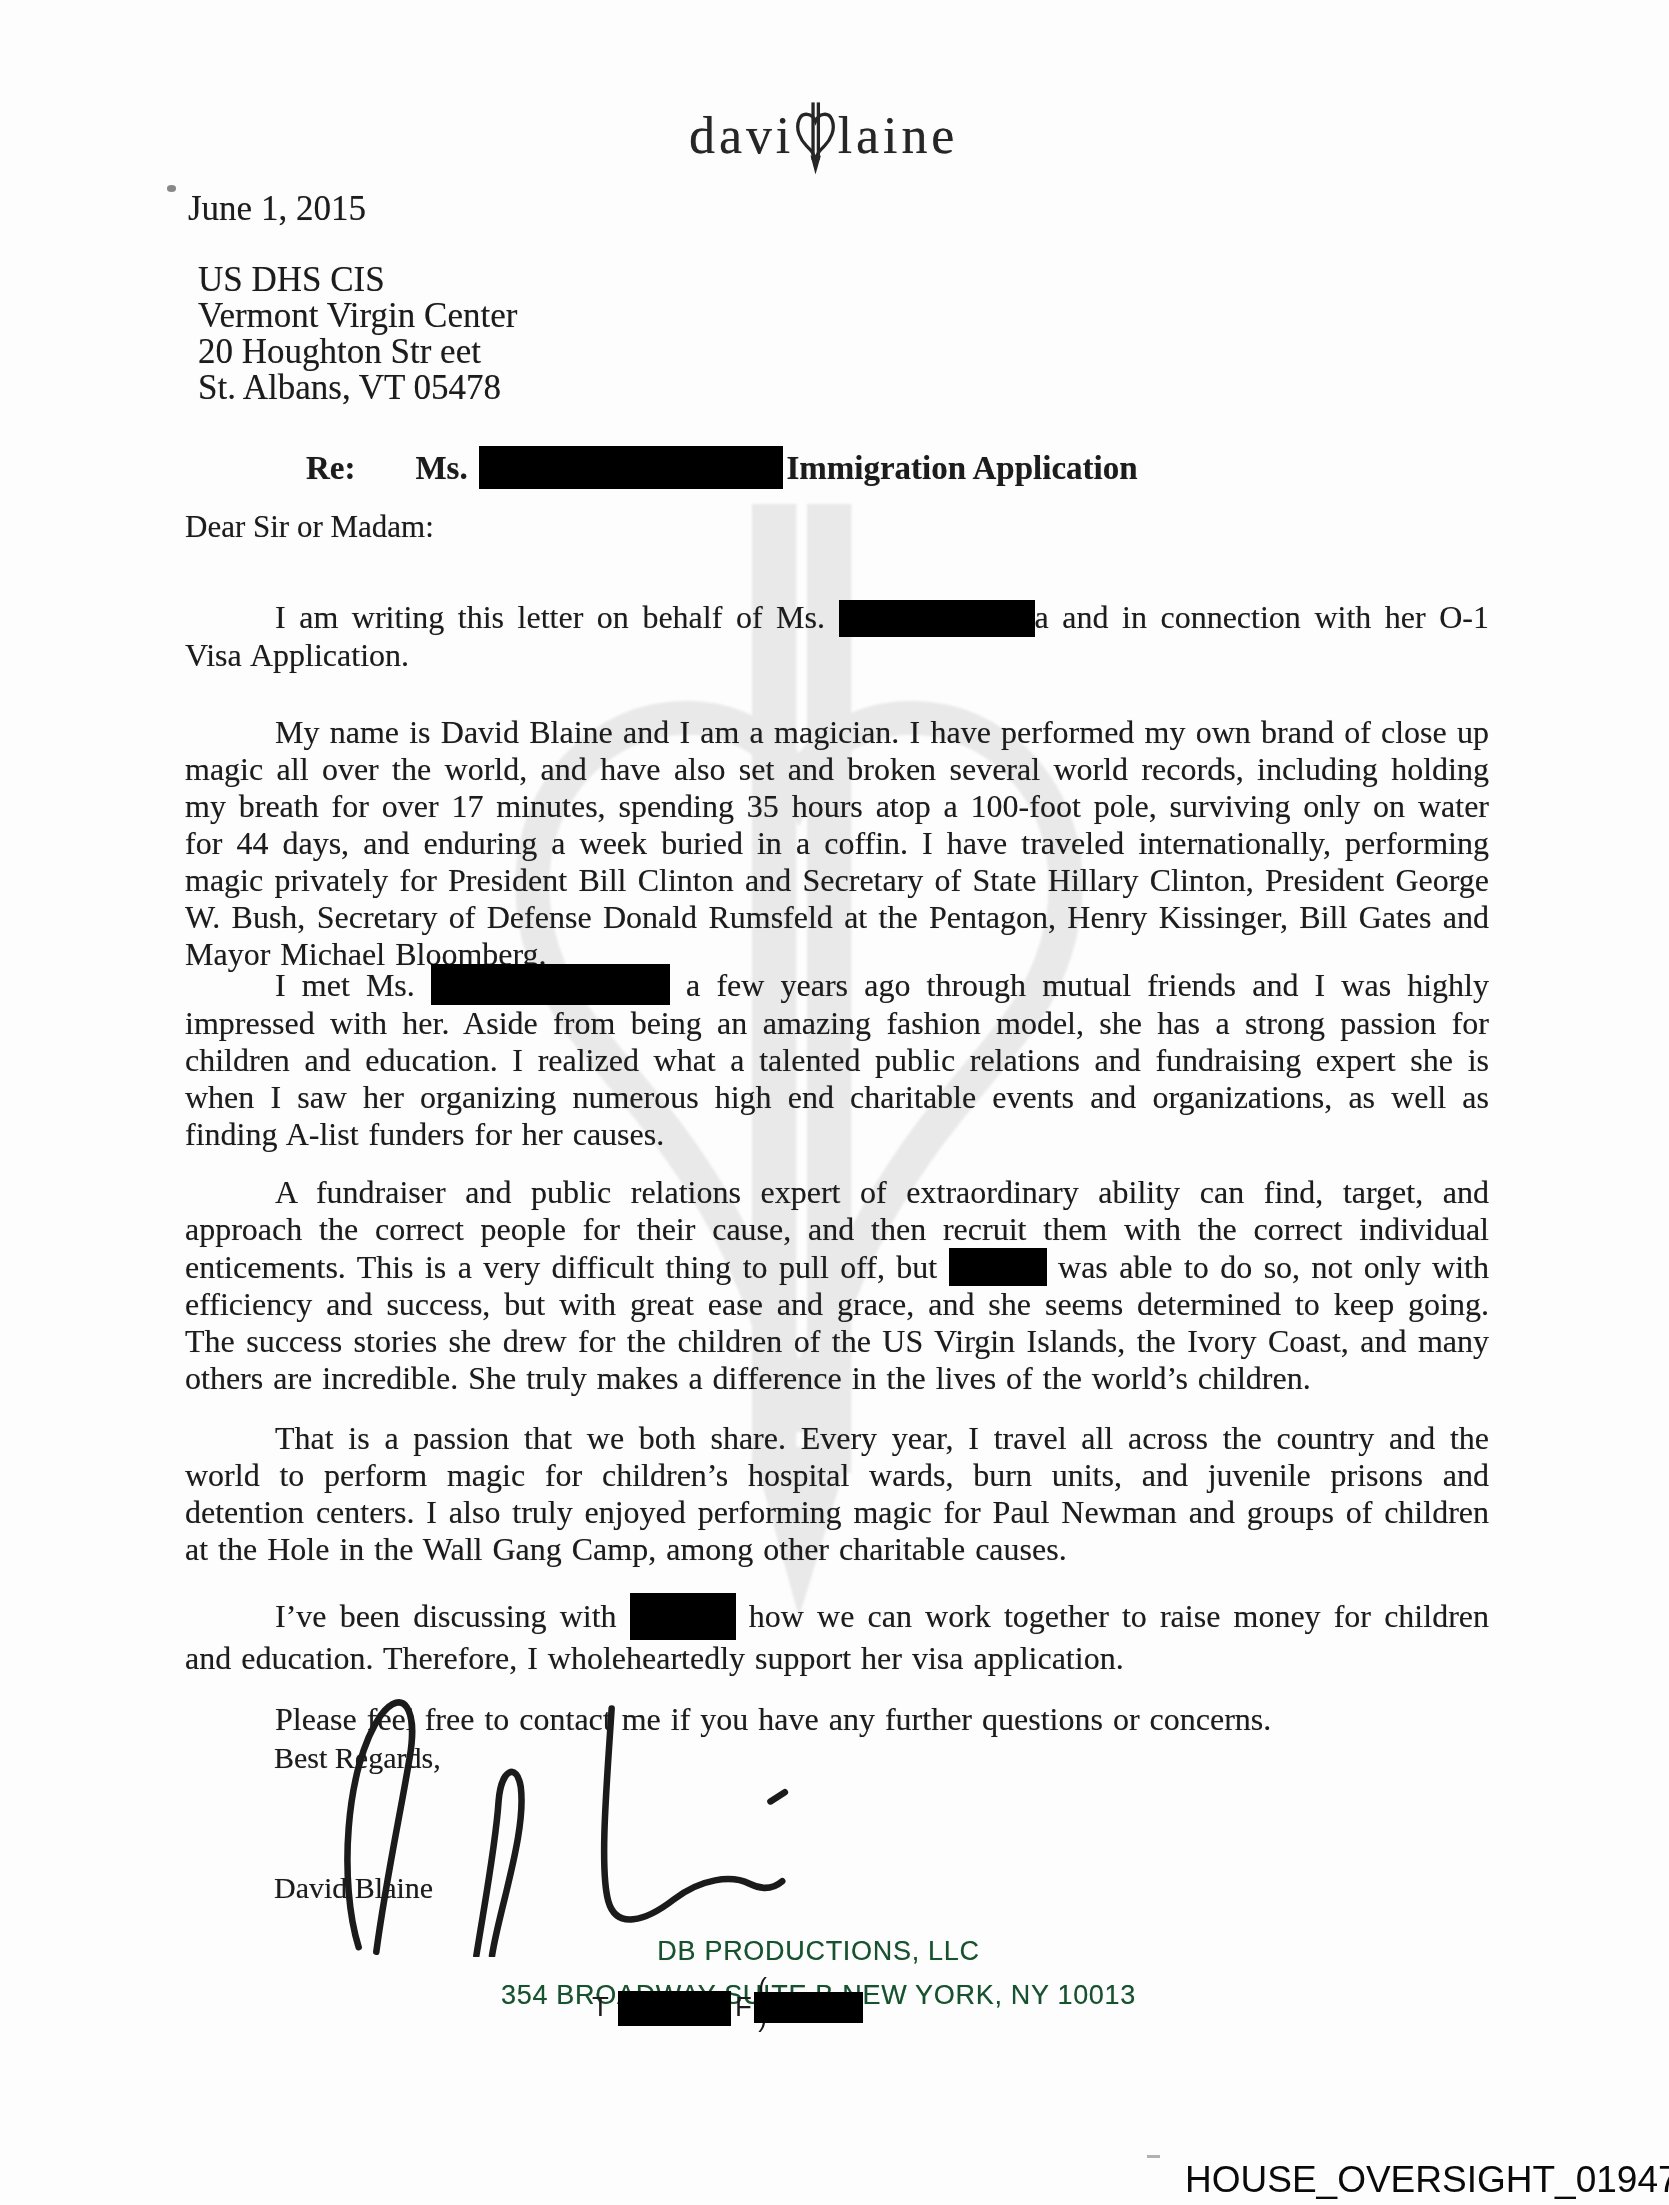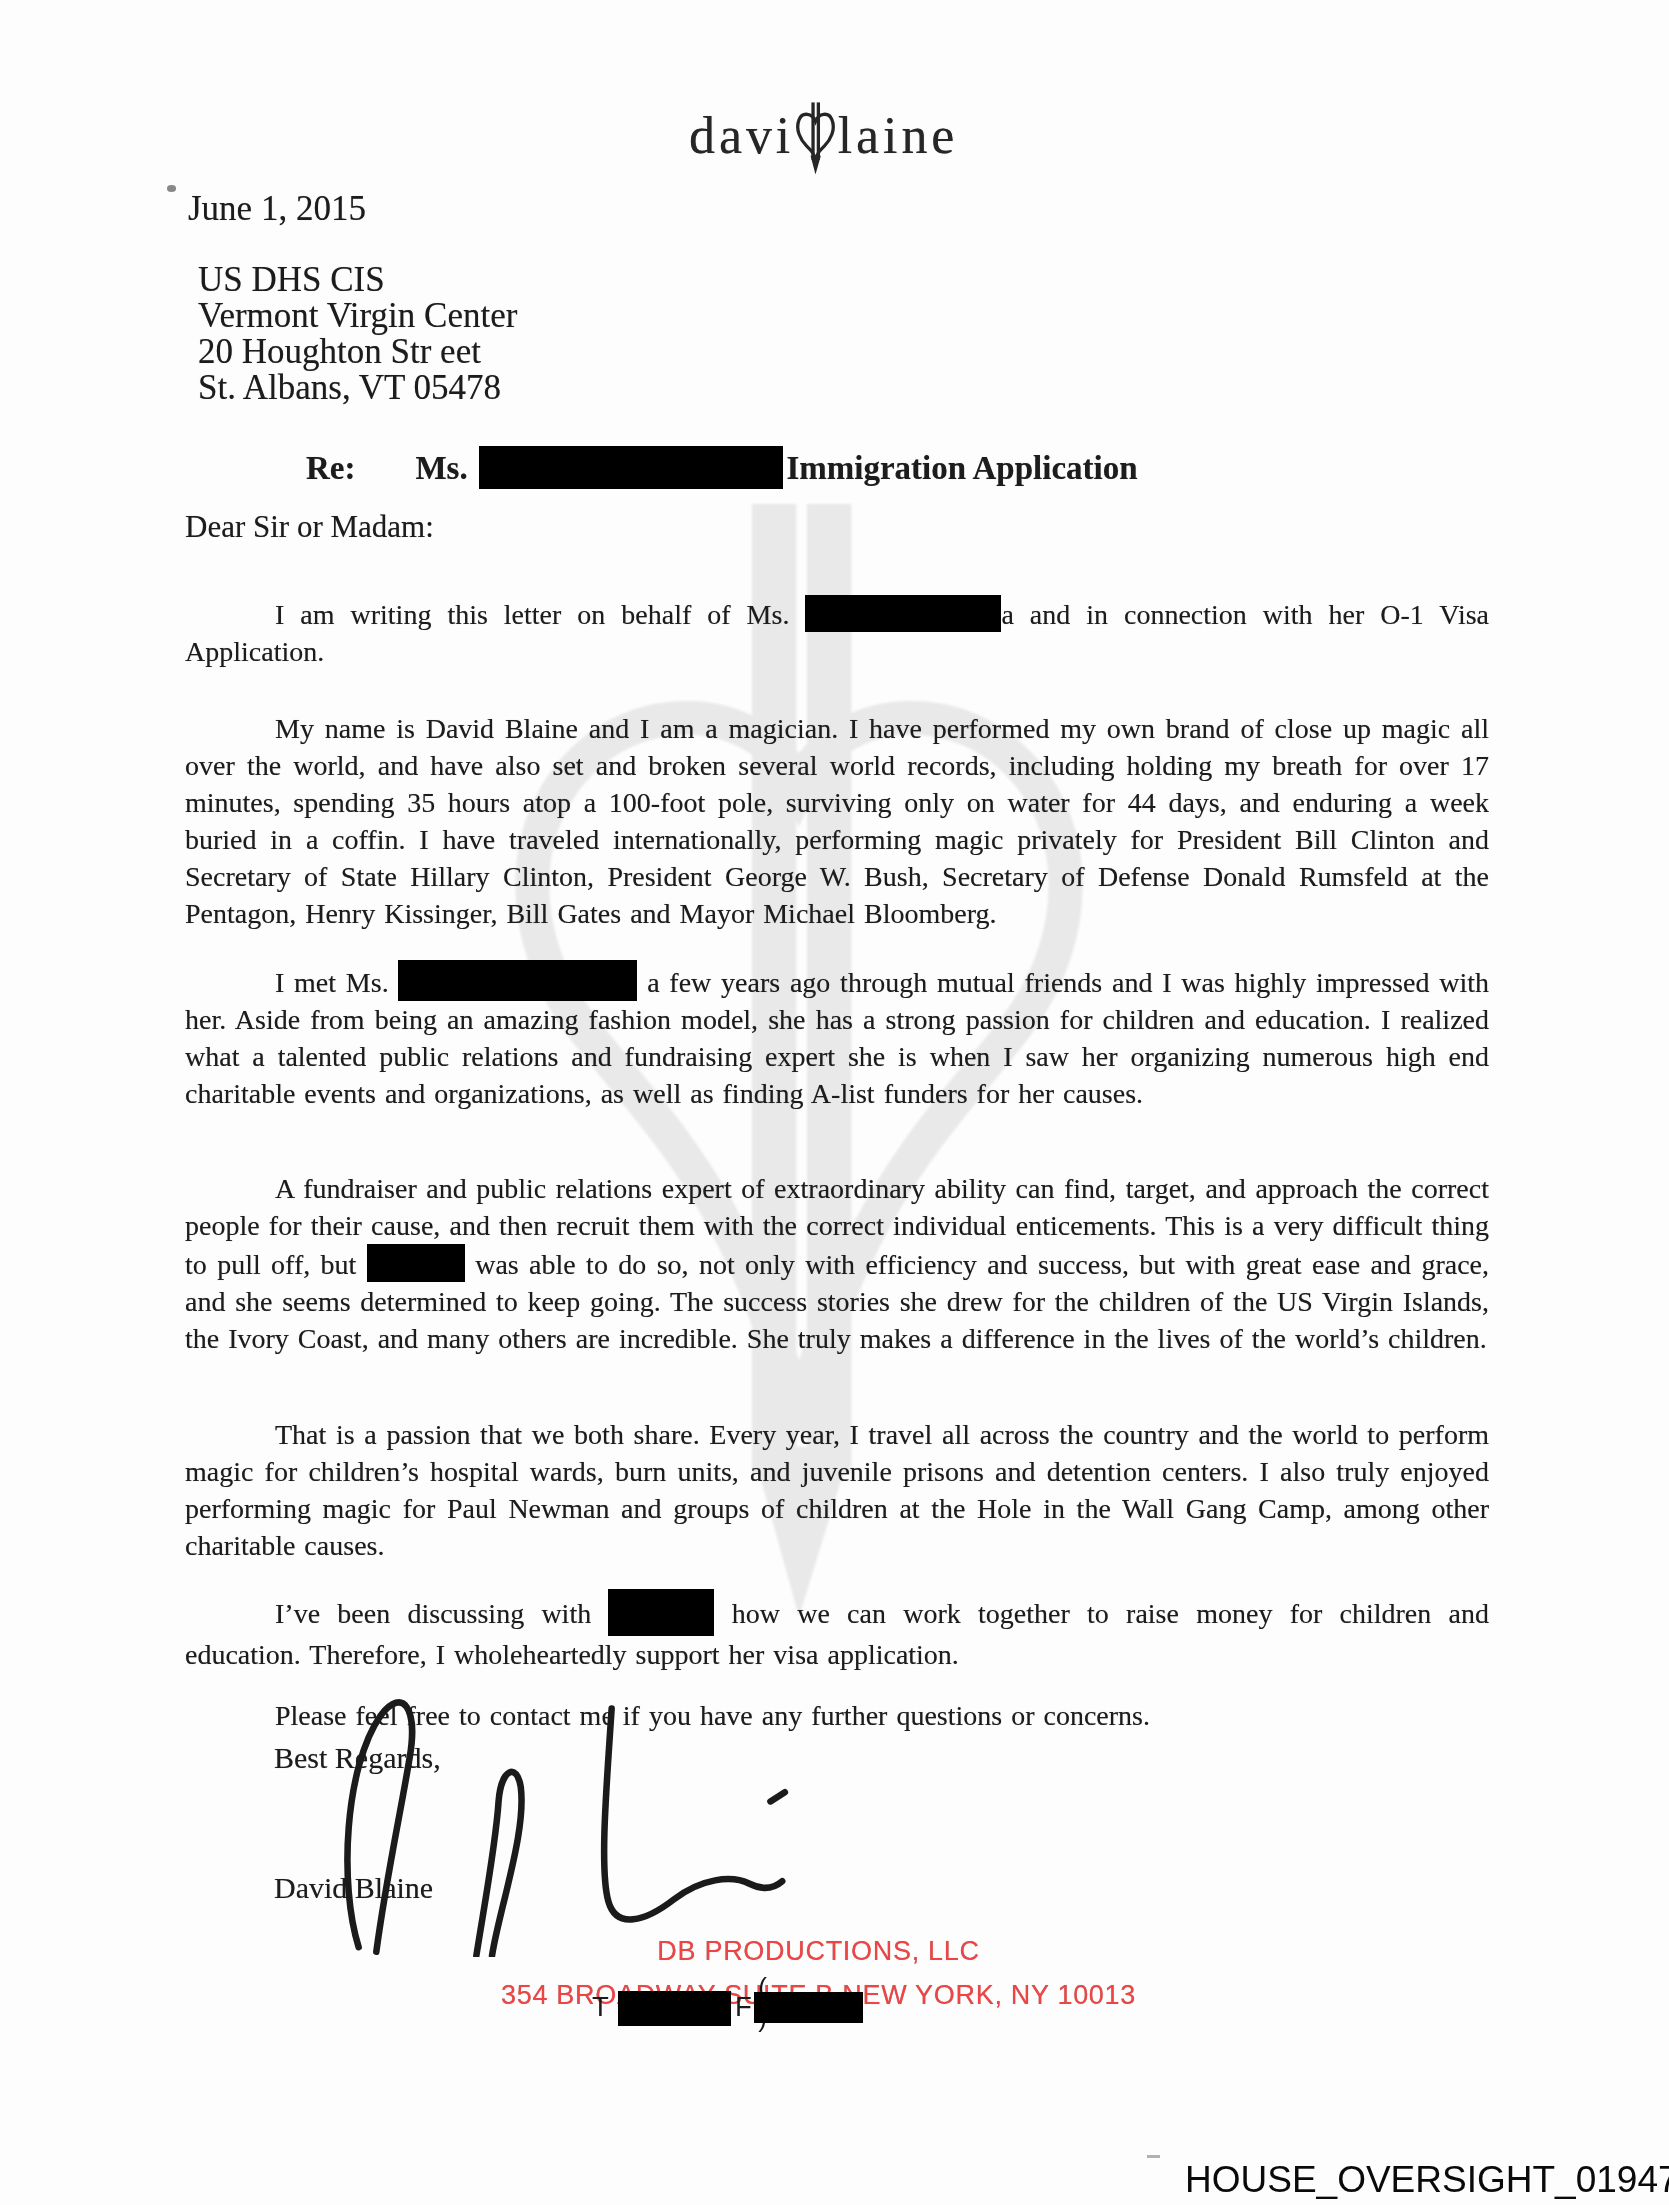--- a/index.html
+++ b/index.html
@@ -18,31 +18,31 @@
   #logo .glyph{display:inline-block;width:41px;height:79px;vertical-align:-25px;margin:0 1.3px;}
   
   .meta{font-size:35px;line-height:36px;}
   #date{left:188px;top:191px;text-align:center;}
   #addr{left:198px;top:262px;}
   #re-line{left:306px;top:446px;font-size:33px;font-weight:bold;white-space:nowrap;}
   #re-line .ms{margin-left:60px;}
   #salutation{left:185px;top:509px;font-size:31px;}
   
   .para{position:absolute;left:185px;width:1304px;z-index:1;
-        font-size:28px;line-height:37px;text-align:justify;text-indent:90px;
+        font-size:32px;line-height:37px;text-align:justify;text-indent:90px;
         word-spacing:2px;}
   .redact{display:inline-block;background:#000;}
   
   #closing{left:274px;top:1741px;font-size:30px;}
   #signer{left:274px;top:1871px;font-size:30px;}
   #signature{position:absolute;left:281px;top:1689px;width:524px;height:268px;z-index:2;}
   
   .footer-line{position:absolute;left:406px;width:825px;text-align:center;z-index:1;
                font-family:"Liberation Sans", sans-serif;font-size:27px;letter-spacing:0.7px;
-               color:#ef4444;text-shadow:0 0 0.7px rgba(0,0,0,.4);white-space:nowrap;}
+               color:#14532d;text-shadow:0 0 0.7px rgba(0,0,0,.4);white-space:nowrap;}
   #footer-contact{position:absolute;left:592px;top:1991px;z-index:1;display:flex;align-items:flex-start;
                   font-family:"Liberation Sans", sans-serif;font-size:27.5px;color:#1b1b1b;}
   #footer-contact .bar{background:#000;display:block;position:relative;}
   #footer-contact .parens{position:absolute;left:3.9px;bottom:-10.5px;font-size:26px;letter-spacing:30px;color:#161616;z-index:-1;}
   
   #stamp{left:1185px;top:2159px;font-family:"Liberation Sans", sans-serif;font-size:37px;color:#0a0a0a;z-index:1;white-space:nowrap;}
   .artifact{position:absolute;background:#555;z-index:1;}
 </style>
 </head>
 <body>

